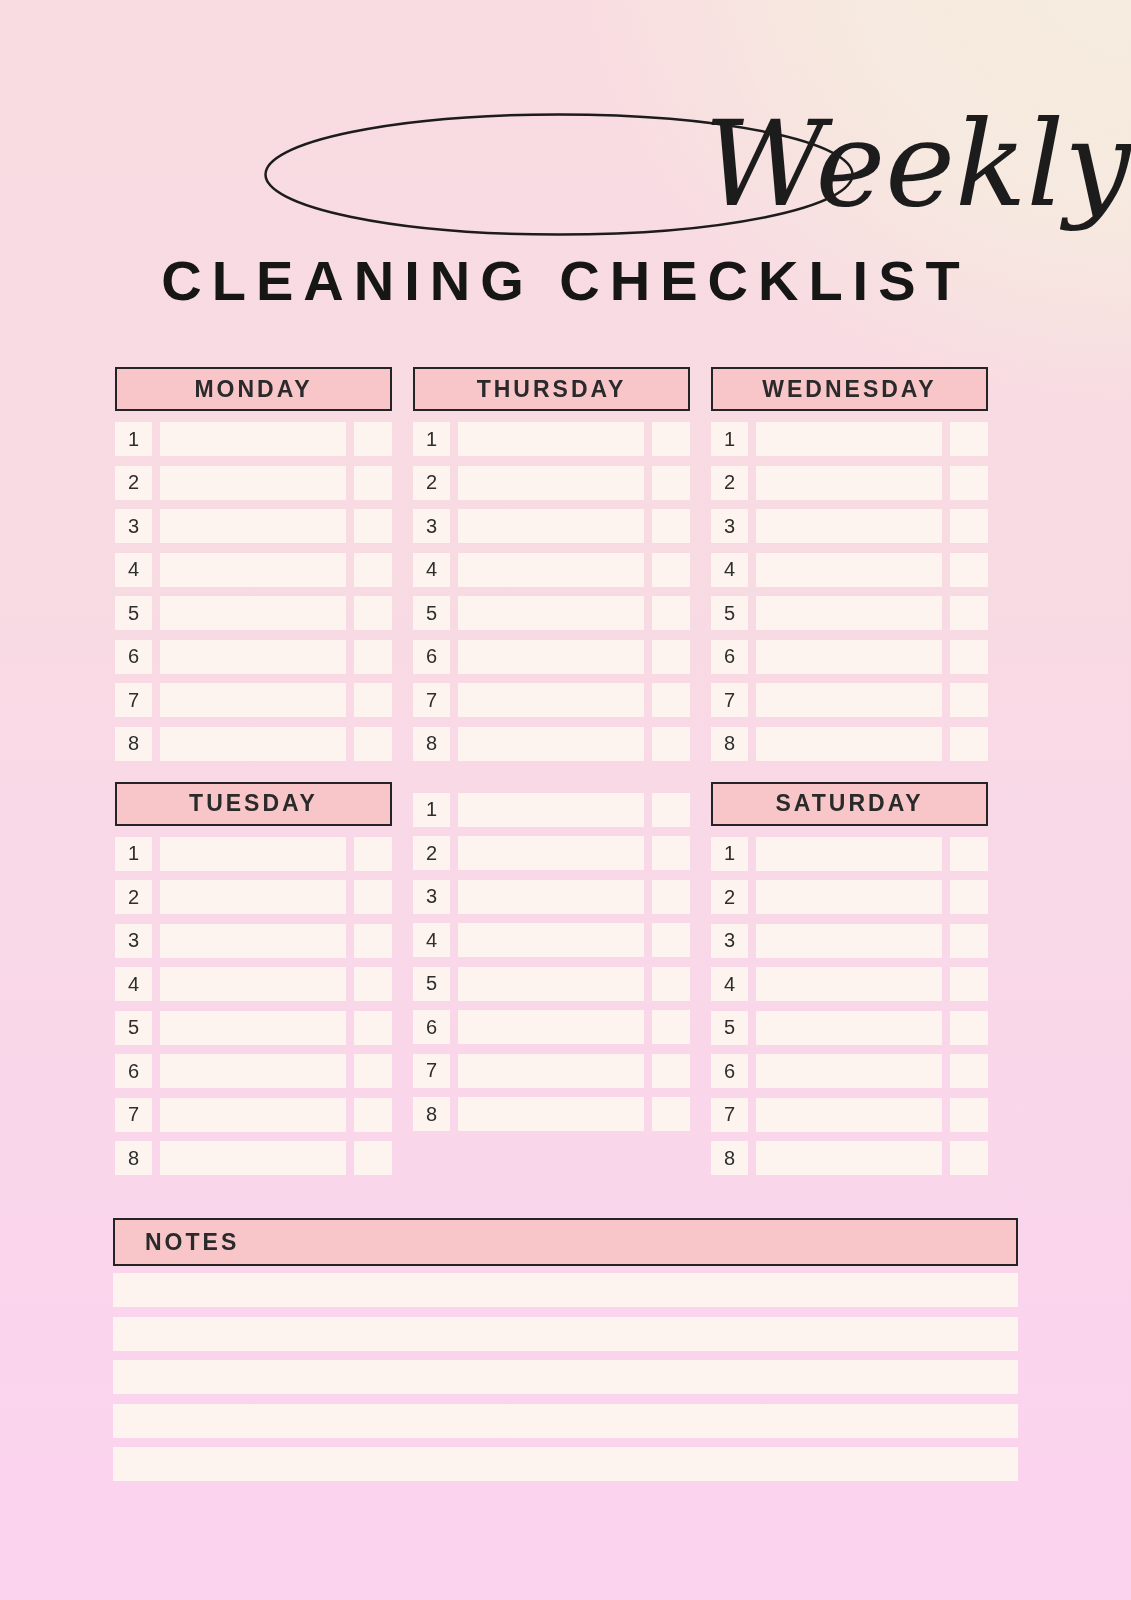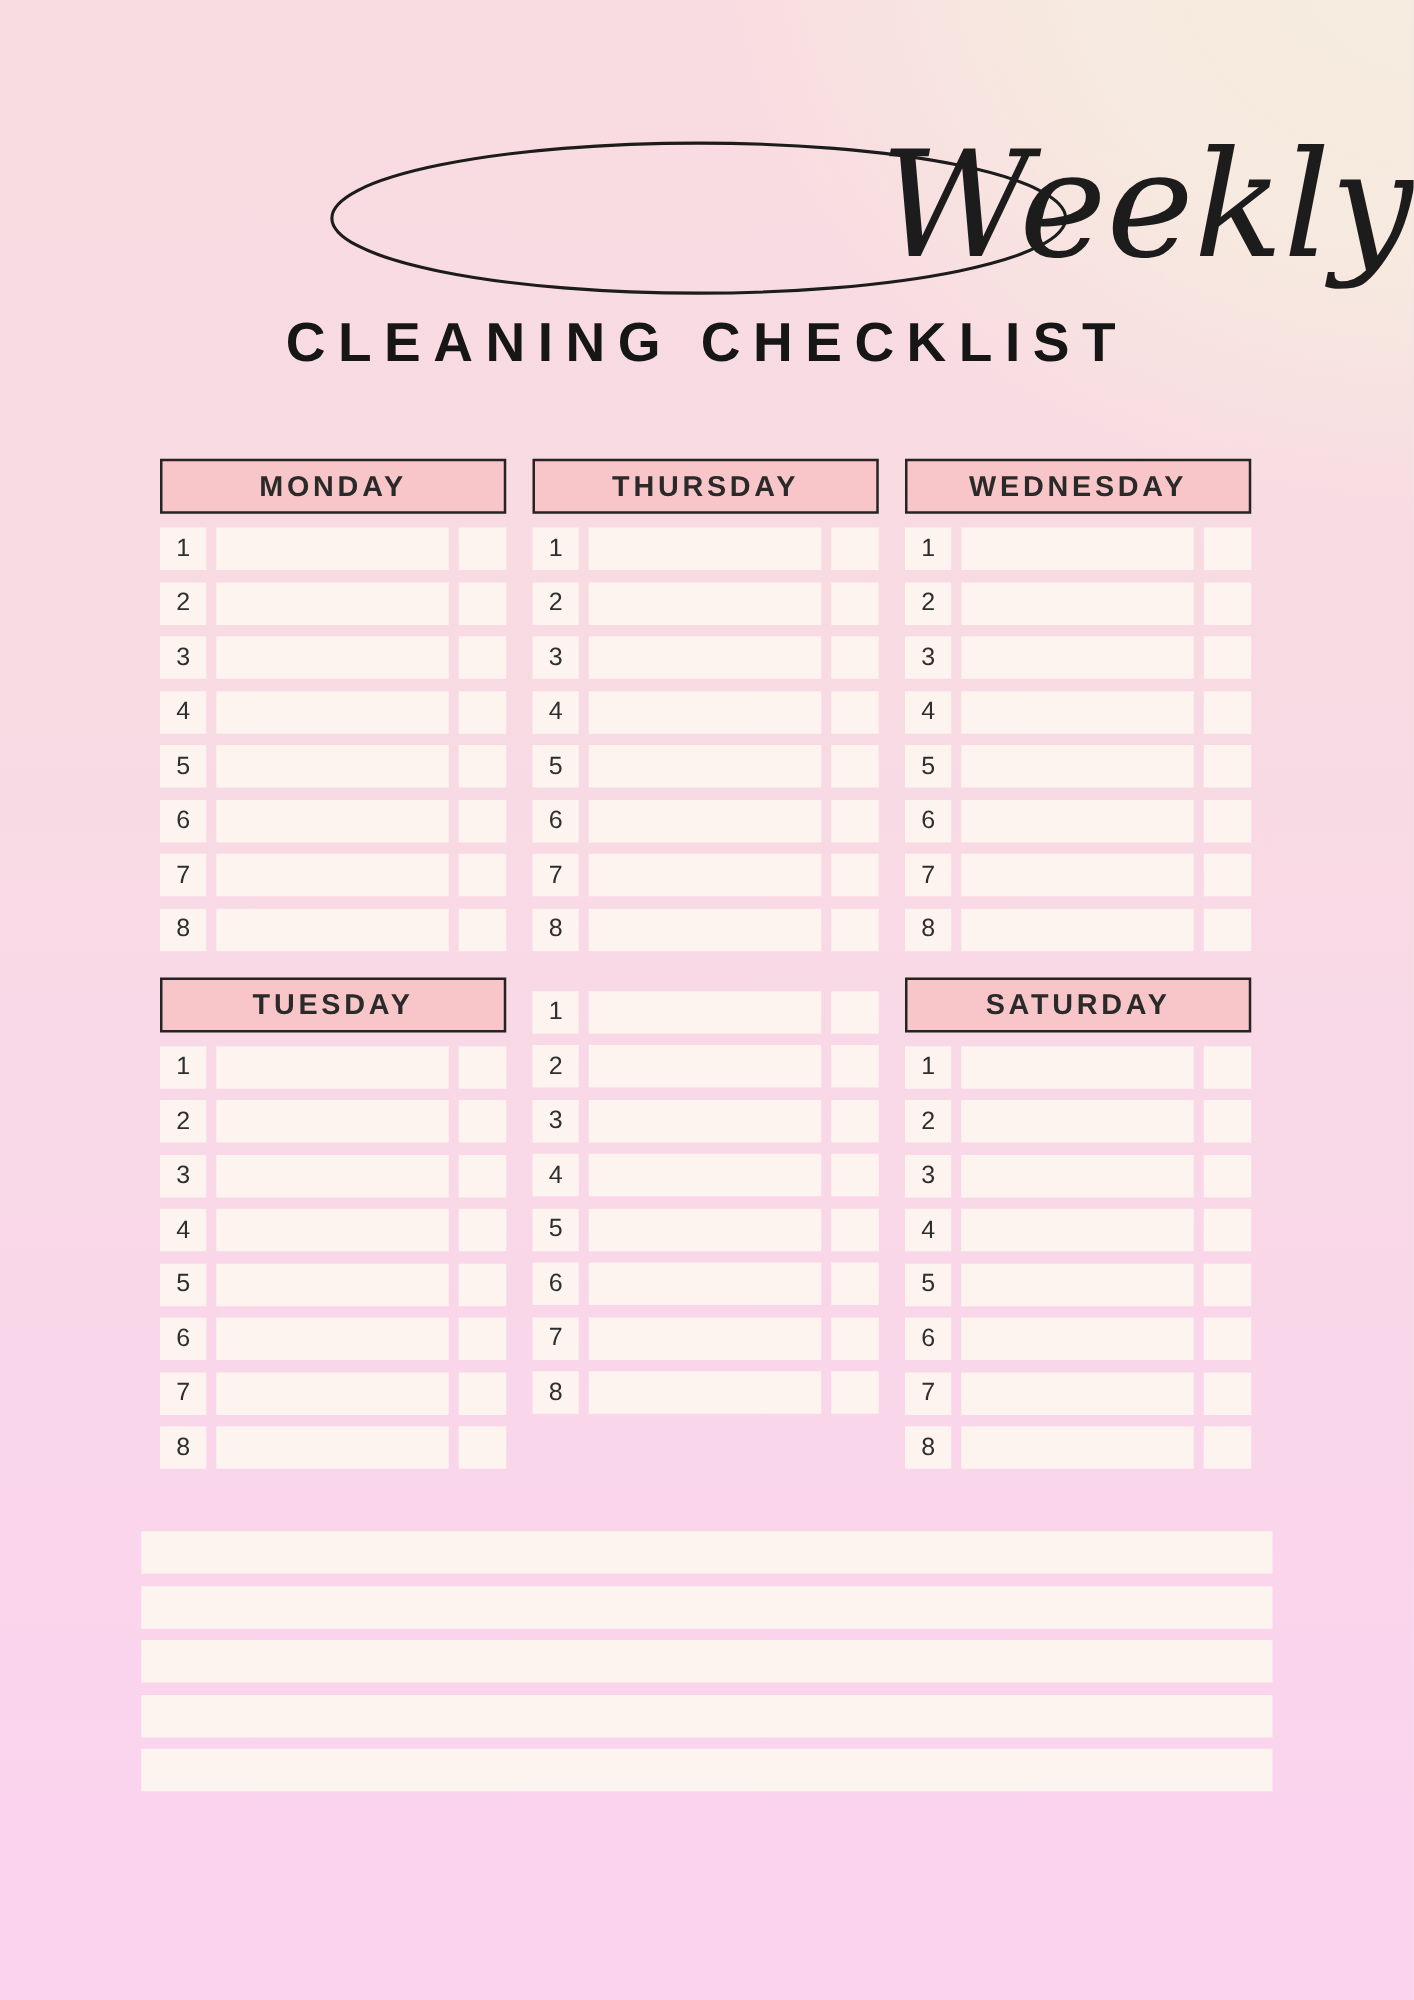--- a/index.html
+++ b/index.html
@@ -25,29 +25,29 @@
     position:absolute; left:0; top:105px; width:100%;
     text-align:right;
     font-family:"DejaVu Serif", serif;
     font-style:italic;
     font-size:118px; line-height:1;
     color:#1c1c1c;
   }
   .main-title {
     position:absolute; left:0; top:253px; width:100%;
     text-align:center;
-    font-weight:bold; font-size:44px; line-height:1;
+    font-weight:bold; font-size:56px; line-height:1;
     letter-spacing:10px;
     color:var(--ink);
     white-space:nowrap;
   }
 
   
   #days-grid {
-    position:absolute; left:128px; top:367px; width:905px;
+    position:absolute; left:115px; top:367px; width:905px;
     display:grid;
     grid-template-columns:repeat(3, 277px);
     column-gap:37px;
     row-gap:31px;
     gap:21px;
   }
   .day-panel { width:277px; }
   .day-header {
     height:44px;
     background:var(--header-fill);
@@ -414,20 +414,23 @@
     <div class="task-row">
       <div class="num-cell">8</div>
       <div class="task-cell"></div>
       <div class="check-cell"></div>
     </div>
   </div>
     </section>
   </div>
 
   <section class="notes">
+    <header class="notes-header">
+      <span class="notes-label">NOTES</span>
+    </header>
     <div id="notes-lines">
         <div class="note-line"></div>
         <div class="note-line"></div>
         <div class="note-line"></div>
         <div class="note-line"></div>
         <div class="note-line"></div>
       </div>
   </section>
 
 </div>

